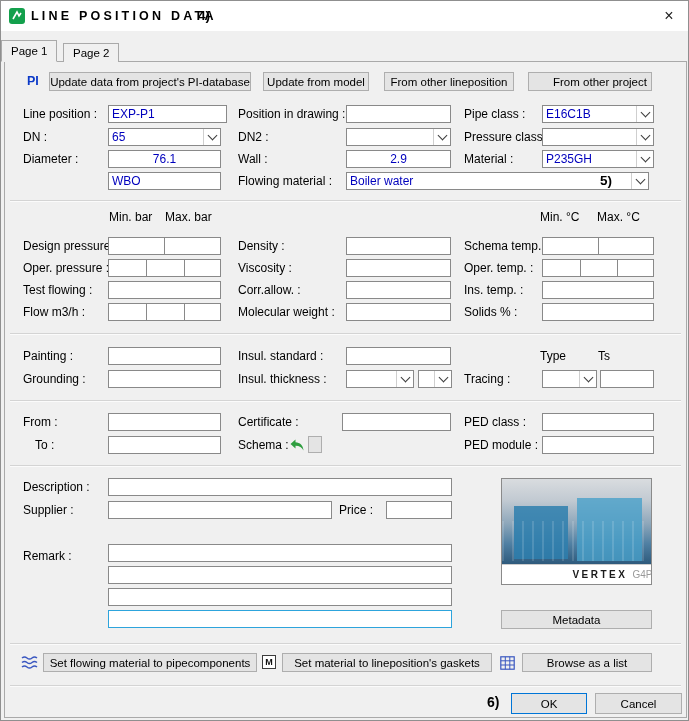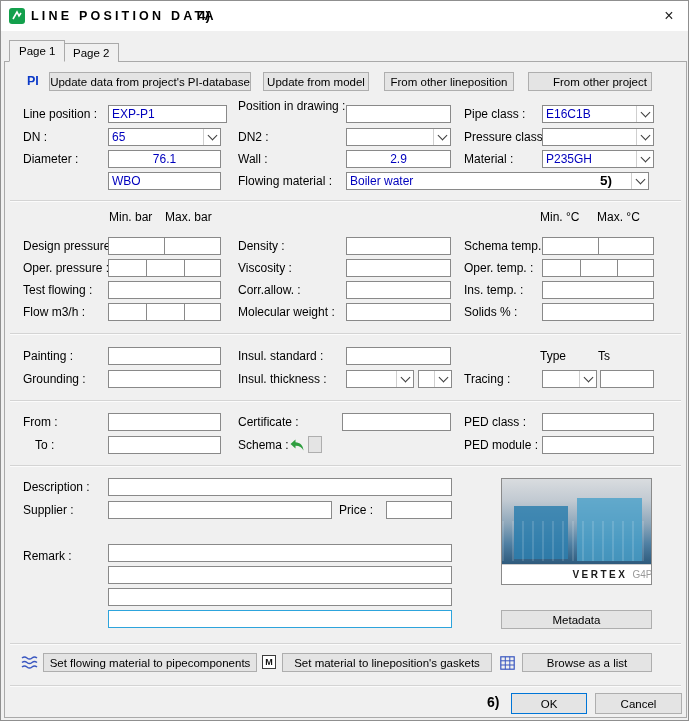--- a/index.html
+++ b/index.html
@@ -5,21 +5,21 @@
   html,body{margin:0;padding:0;background:#ffffff;}
   .dialog{position:relative;width:689px;height:721px;background:#f0f0f0;
     font-family:"Liberation Sans",sans-serif;font-size:12px;color:#000;
     border:1px solid #8f8f8f;box-sizing:border-box;overflow:hidden;}
   .titlebar{position:absolute;left:0;top:0;width:100%;height:30px;background:#ffffff;}
   .app-icon{position:absolute;left:8px;top:7px;width:16px;height:16px;background:#13a04c;border-radius:3px;}
   .title{position:absolute;left:30px;top:0;height:30px;line-height:30px;font-size:12.5px;font-weight:bold;letter-spacing:3.2px;white-space:nowrap;}
   .annot{position:absolute;font-weight:bold;font-size:13.5px;color:#000;z-index:6;white-space:nowrap;}
   .close{position:absolute;right:8px;top:4px;width:22px;height:22px;display:flex;align-items:center;justify-content:center;font-size:16px;color:#222;cursor:default;}
   .tab{position:absolute;background:#f0f0f0;border:1px solid #a9a9a9;box-sizing:border-box;display:flex;align-items:center;padding:0 9px;font-size:11.5px;}
-  .tab.active{left:8px;top:39px;height:22px;border-bottom:1px solid #f0f0f0;z-index:3;}
+  .tab.active{left:0;top:39px;height:22px;border-bottom:1px solid #f0f0f0;z-index:3;}
   .tab.inactive{left:62px;top:42px;height:19px;border-bottom:none;z-index:1;}
   .panel{position:absolute;left:3px;top:60px;width:683px;height:657px;border:1px solid #a9a9a9;box-sizing:border-box;z-index:0;}
   .lbl{position:absolute;height:18px;line-height:18px;white-space:nowrap;font-size:12px;color:#000;z-index:2;}
   .fld{position:absolute;height:18px;box-sizing:border-box;border:1px solid #898989;background:#fff;
     color:#0000bd;font-family:"Liberation Sans",sans-serif;font-size:12px;padding:0 3px;outline:none;z-index:2;}
   .fld.r{text-align:center;}
   .fld.focus{border-color:#2da4dc;}
   .combo{position:absolute;height:18px;box-sizing:border-box;border:1px solid #898989;background:#fff;z-index:2;}
   .combo .val{position:absolute;left:3px;top:1px;right:18px;line-height:15px;font-size:12px;color:#0000bd;white-space:nowrap;overflow:hidden;}
   .dd{position:absolute;top:0;right:0;bottom:0;width:16px;border-left:1px solid #cfcfcf;display:flex;align-items:center;justify-content:center;background:#fff;}
@@ -70,21 +70,21 @@
   </div>
 
   <div class="pi" style="left:26px;top:73px;">PI</div>
   <div class="btn" style="left:48px;top:71px;width:202px;">Update data from project's PI-database</div>
   <div class="btn" style="left:262px;top:71px;width:106px;">Update from model</div>
   <div class="btn" style="left:383px;top:71px;width:130px;">From other lineposition</div>
   <div class="btn" style="left:527px;top:71px;width:124px;padding-left:20px;">From other project</div>
 
   <span class="lbl" style="left:22px;top:104px;">Line position :</span>
   <input class="fld" style="left: 107px; top: 104px; width: 119px;" value="EXP-P1">
-  <span class="lbl" style="left:237px;top:96px;">Position in drawing :</span>
+  <span class="lbl" style="left:237px;top:104px;">Position in drawing :</span>
   <input class="fld" style="left: 345px; top: 104px; width: 105px;" value="">
   <span class="lbl" style="left:463px;top:104px;">Pipe class :</span>
   <div class="combo" style="left:541px;top:104px;width:112px;">
     <span class="val">E16C1B</span>
     <span class="dd">
         <i class="chev"></i>
       </span>
   </div>
 
   <span class="lbl" style="left:22px;top:127px;">DN :</span>

